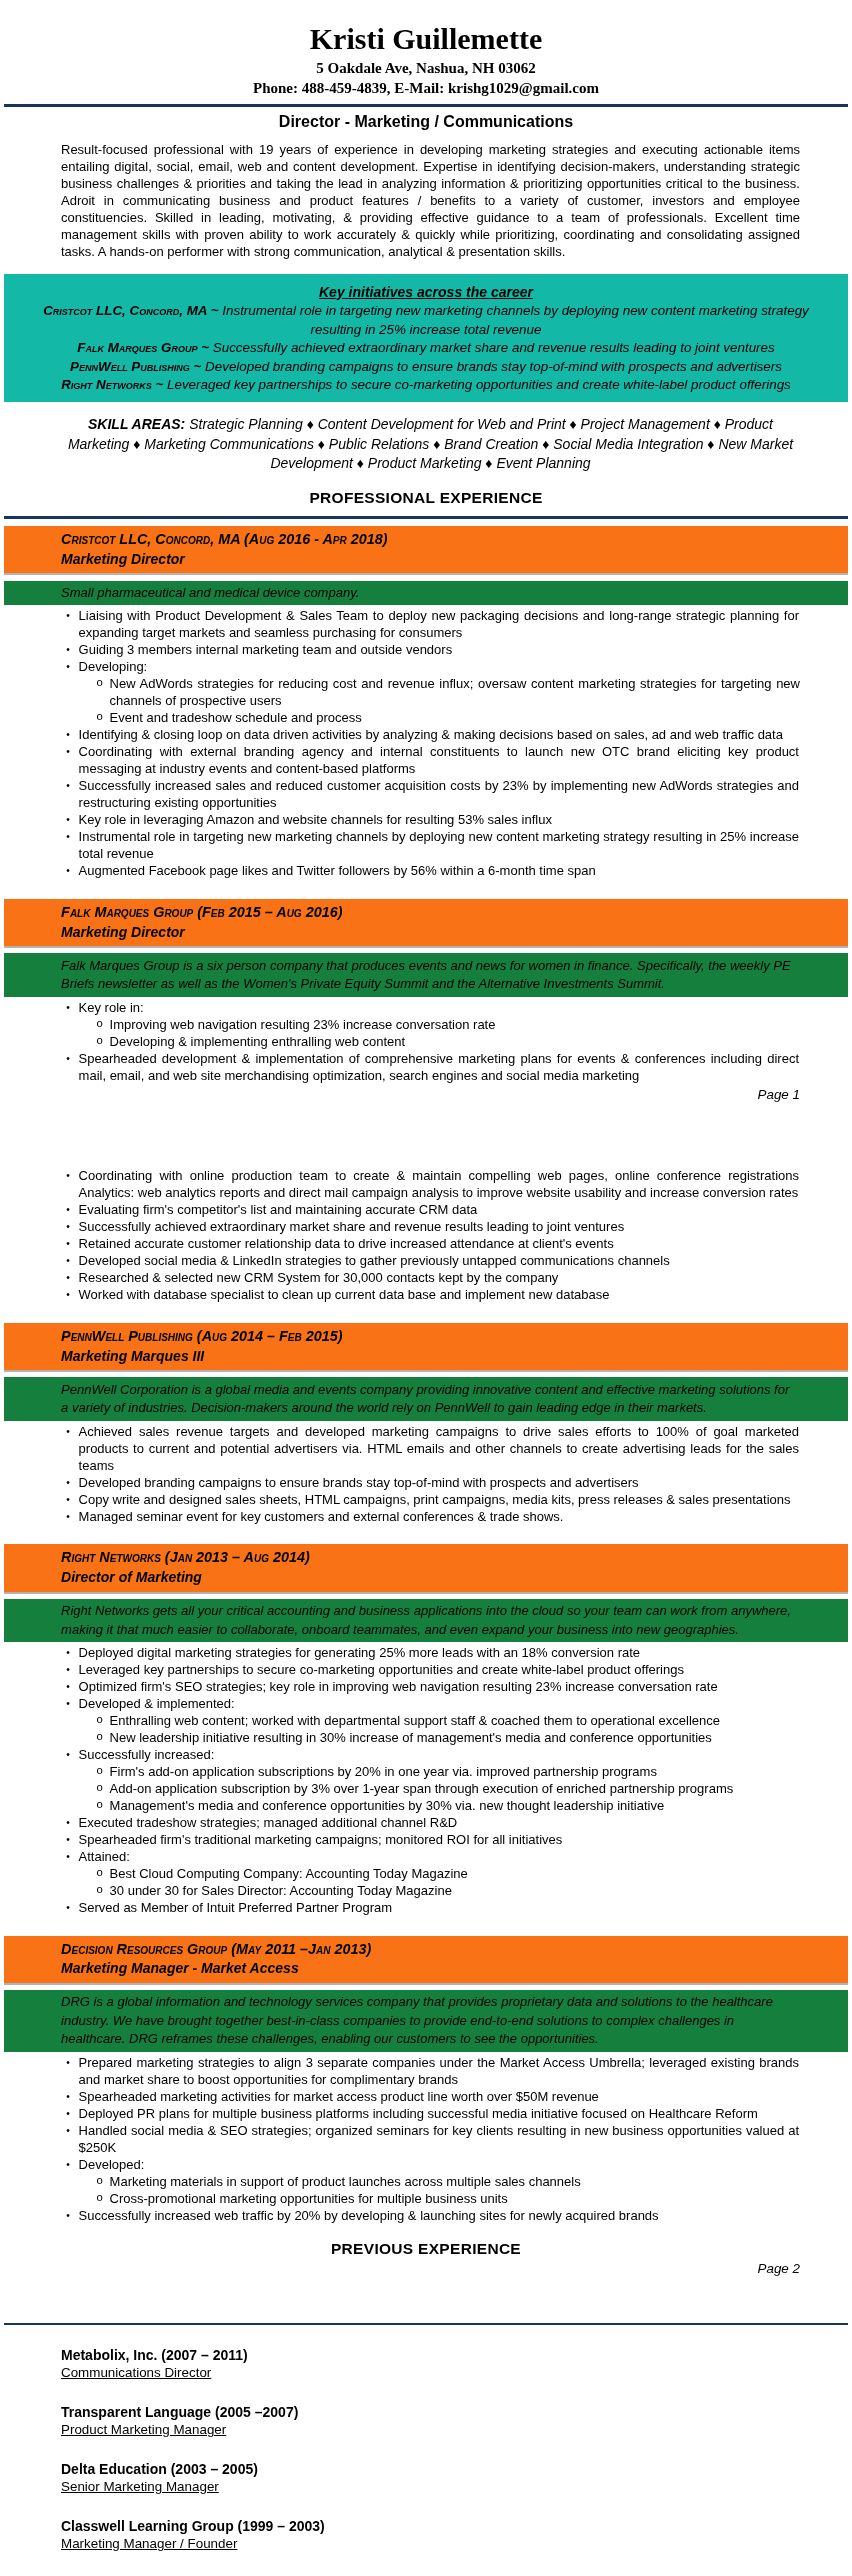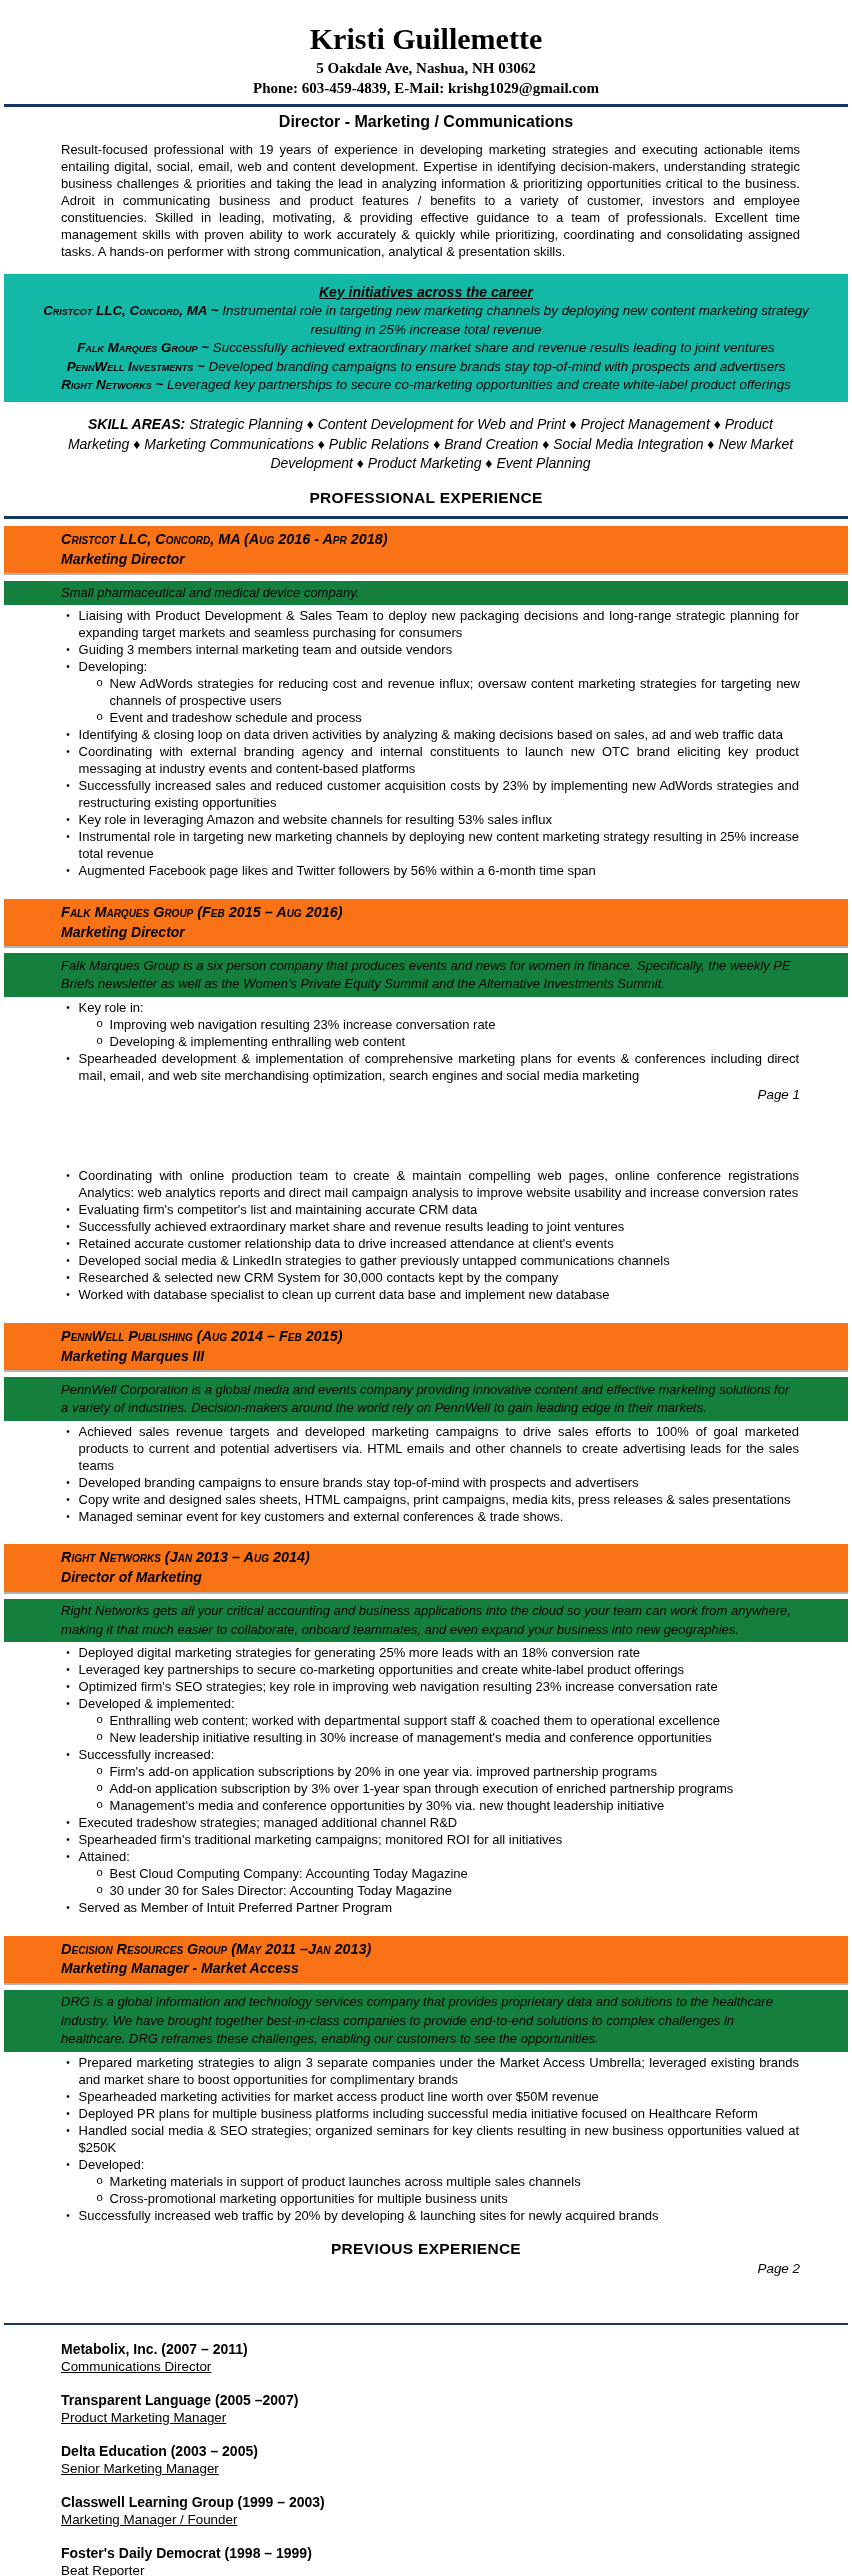--- a/index.html
+++ b/index.html
@@ -33,44 +33,44 @@
   .bullets{margin-top:2.1px;}
   .b{display:flex;align-items:flex-start;}
   .b .mark{flex:0 0 12.4px;padding-left:5.2px;font-size:10.3px;}
   .b.l2 .mark{flex:0 0 13.4px;margin-left:30px;font-family:"Liberation Mono",monospace;font-size:11.3px;}
   .b .btxt{flex:1;text-align:justify;}
   .b.l1 .btxt{padding-right:1px;}
   .footer{font-style:italic;font-size:13.4px;line-height:17.5px;text-align:right;
           padding-right:52px;margin-top:2px;}
   .spacer-p1{height:62px;}
   .spacer-p2{height:45px;}
-  .prevjob{margin-top:15px;}
+  .prevjob{margin-top:21px;}
   .prevcompany{font-weight:bold;font-size:14px;line-height:18px;}
   .prevtitle{font-size:13.4px;line-height:18px;text-decoration:underline;}
 </style>
 </head>
 <body>
 
 <div class="page">
 
   <div class="serif center name">Kristi Guillemette</div>
   <div class="serif center addr">5 Oakdale Ave, Nashua, NH 03062</div>
-  <div class="serif center contact">Phone: 603-459-4839, E-Mail: krishg1029@gmail.com</div>
+  <div class="serif center contact">Phone: 488-459-4839, E-Mail: krishg1029@gmail.com</div>
 
   <div class="rule"></div>
 
   <div class="center doc-title">Director - Marketing / Communications</div>
 
   <div class="margins summary">Result-focused professional with 19 years of experience in developing marketing strategies and executing actionable items entailing digital, social, email, web and content development. Expertise in identifying decision-makers, understanding strategic business challenges &amp; priorities and taking the lead in analyzing information &amp; prioritizing opportunities critical to the business. Adroit in communicating business and product features / benefits to a variety of customer, investors and employee constituencies. Skilled in leading, motivating, &amp; providing effective guidance to a team of professionals. Excellent time management skills with proven ability to work accurately &amp; quickly while prioritizing, coordinating and consolidating assigned tasks. A hands-on performer with strong communication, analytical &amp; presentation skills.</div>
 
   <div class="keybox">
     <div class="kheading">Key initiatives across the career</div>
     <div><span class="kcompany sc">Cristcot LLC, Concord, MA ~</span> <span>Instrumental role in targeting new marketing channels by deploying new content marketing strategy resulting in 25% increase total revenue</span></div>
     <div><span class="kcompany sc">Falk Marques Group ~</span> <span>Successfully achieved extraordinary market share and revenue results leading to joint ventures</span></div>
-    <div><span class="kcompany sc">PennWell Investments ~</span> <span>Developed branding campaigns to ensure brands stay top-of-mind with prospects and advertisers</span></div>
+    <div><span class="kcompany sc">PennWell Publishing ~</span> <span>Developed branding campaigns to ensure brands stay top-of-mind with prospects and advertisers</span></div>
     <div><span class="kcompany sc">Right Networks ~</span> <span>Leveraged key partnerships to secure co-marketing opportunities and create white-label product offerings</span></div>
   </div>
 
   <div class="margins center skillareas">
     <span class="slabel">SKILL AREAS:</span>
     <span>Strategic Planning ♦ Content Development for Web and Print ♦ Project Management ♦ Product Marketing ♦ Marketing Communications ♦ Public Relations ♦ Brand Creation ♦ Social Media Integration ♦ New Market Development ♦ Product Marketing ♦ Event Planning</span>
   </div>
 
   <div class="center secheading">PROFESSIONAL EXPERIENCE</div>
   <div class="rule2"></div>

